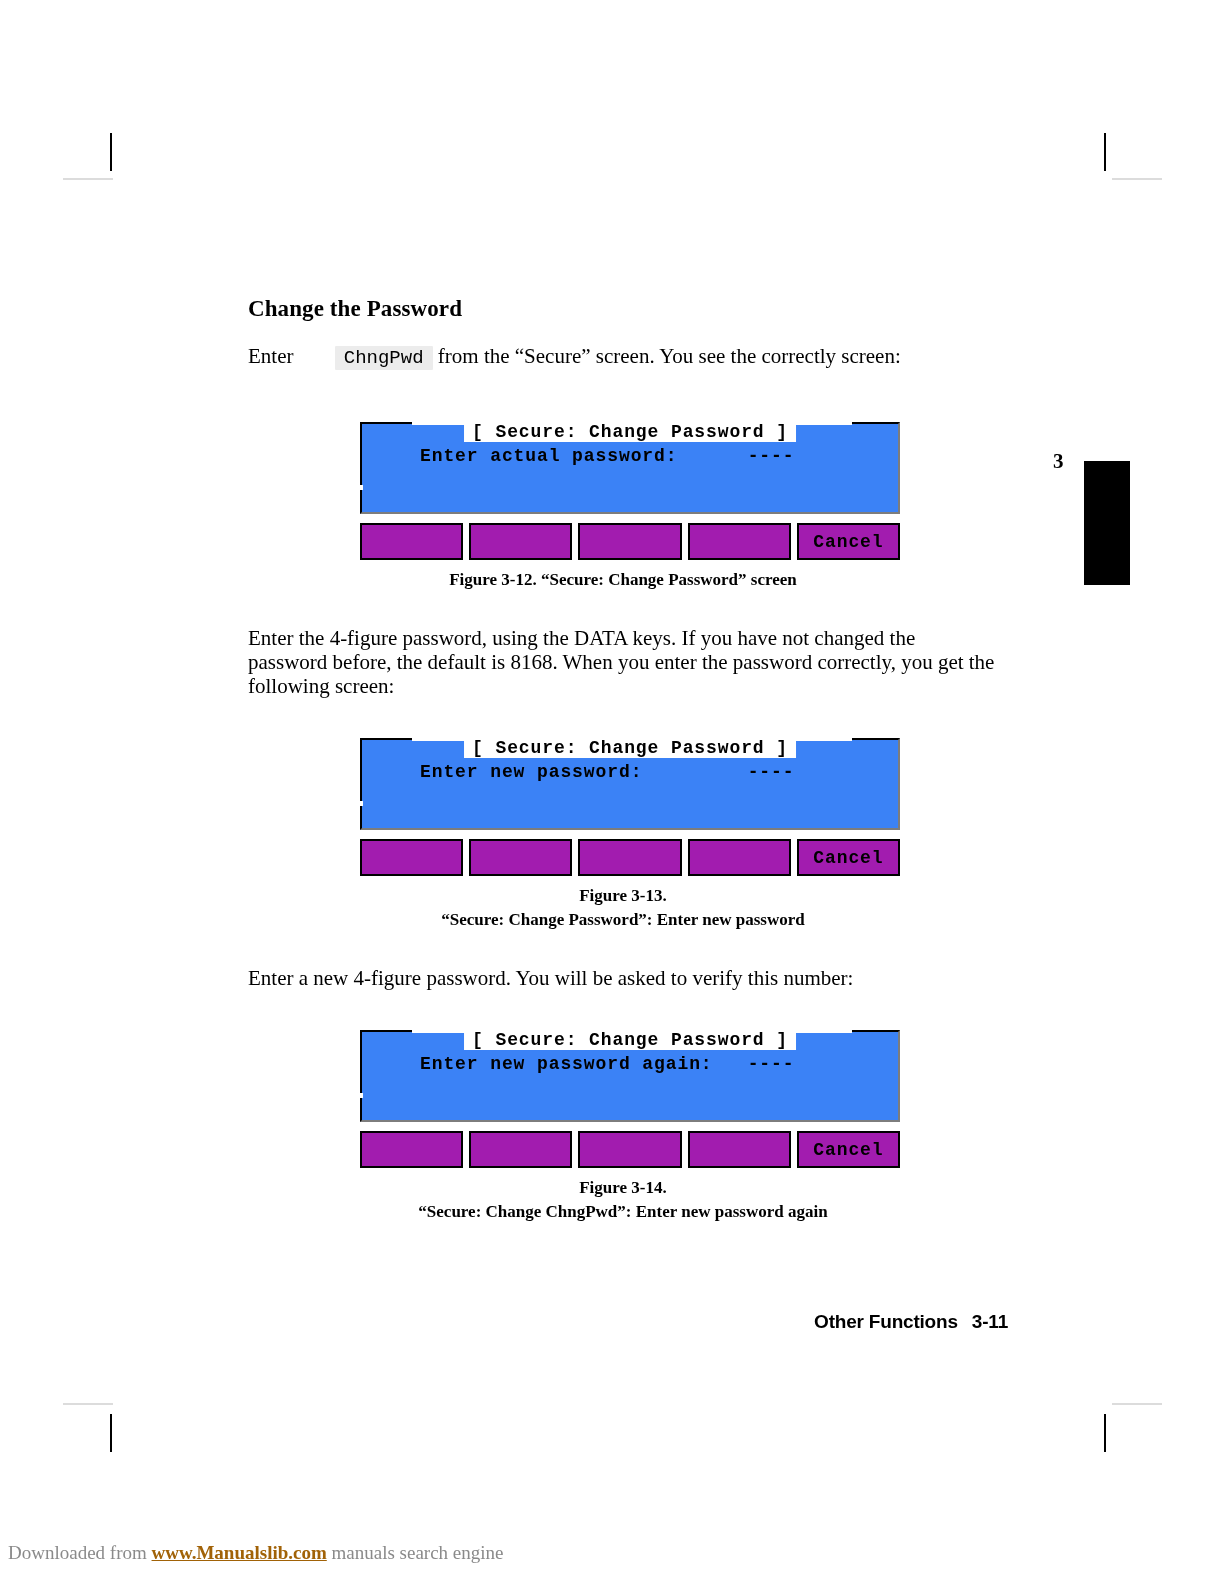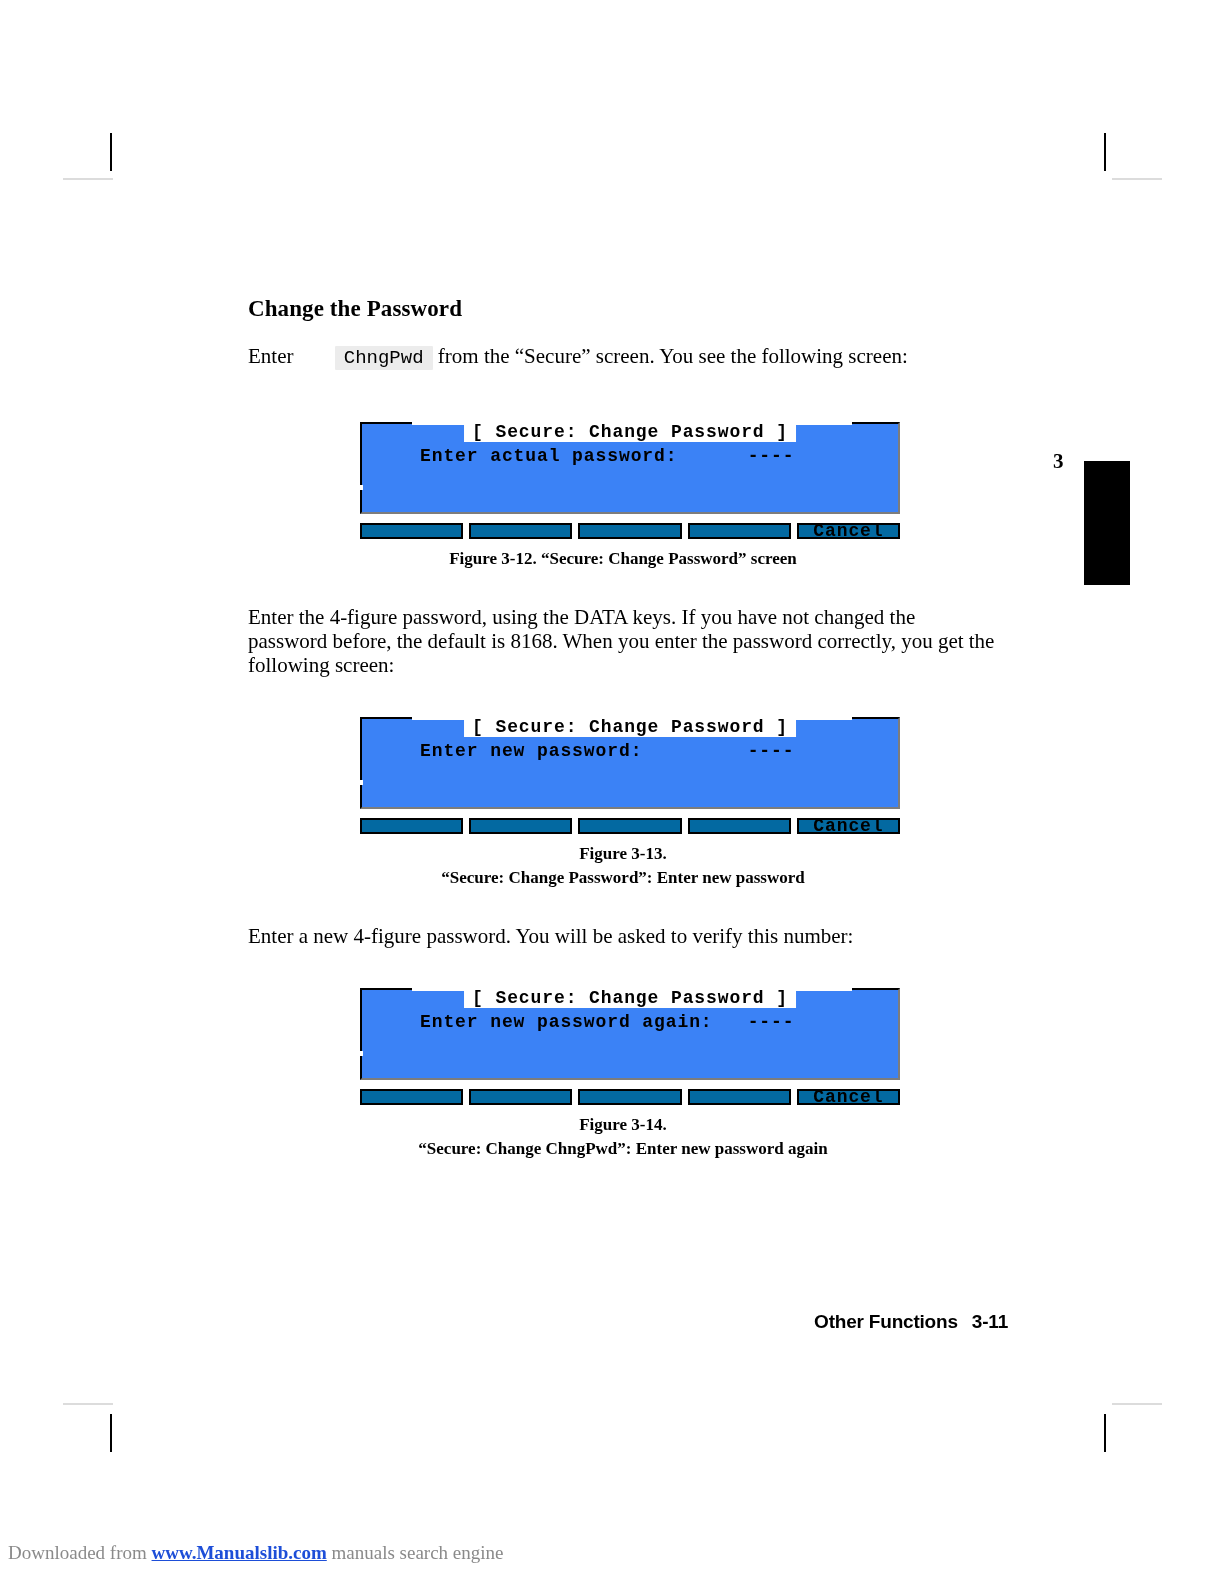--- a/index.html
+++ b/index.html
@@ -156,24 +156,24 @@
     white-space: pre;
   }
 
   .softkeys {
     display: flex;
     margin-top: 9px;
     gap: 6px;
   }
   .softkey {
     flex: 1 1 0;
-    height: 16px;
+    height: 37px;
     border: 2px solid #000000;
     box-sizing: border-box;
-    background: #0369a1;
+    background: #a21caf;
     font-family: "Liberation Mono", monospace;
     font-size: 18px;
     font-weight: bold;
     letter-spacing: 0.9px;
     display: flex;
     align-items: center;
     justify-content: center;
     line-height: 1;
   }
 
@@ -206,21 +206,21 @@
   .watermark {
     position: absolute;
     left: 8px;
     top: 1542px;
     font-family: "Liberation Serif", serif;
     font-size: 19px;
     color: #8a8a8a;
     white-space: nowrap;
   }
   .watermark a {
-    color: #1d4ed8;
+    color: #a16207;
     text-decoration: underline;
     font-weight: bold;
   }
 
   .sp-1 { height: 38px; }
   .sp-2 { height: 34px; }
   .sp-3 { height: 26px; }
   .sp-4 { height: 34px; }
   .sp-5 { height: 26px; }
 </style>
@@ -236,21 +236,21 @@
 <div class="crop-v crop-br-v"></div>
 <div class="crop-h crop-br-h"></div>
 
 <div class="chapter-num">3</div>
 <div class="thumb-tab"></div>
 
 <div class="page">
 
   <h1 class="section-title">Change the Password</h1>
 
-  <p class="body-text"><span>Enter </span><span class="keycap">ChngPwd</span><span> from the “Secure” screen.  You see the following screen:</span></p>
+  <p class="body-text"><span>Enter </span><span class="keycap">ChngPwd</span><span> from the “Secure” screen.  You see the correctly screen:</span></p>
 
   <div class="sp-1"></div>
 
   <div class="figure-block">
     <div class="screen-wrap">
       <div class="screen-title">[ Secure: Change Password ]</div>
       <div class="screen-box">
         <div class="top-notch"></div>
         <div class="left-notch"></div>
         <div class="screen-line">Enter actual password:      ----</div>

